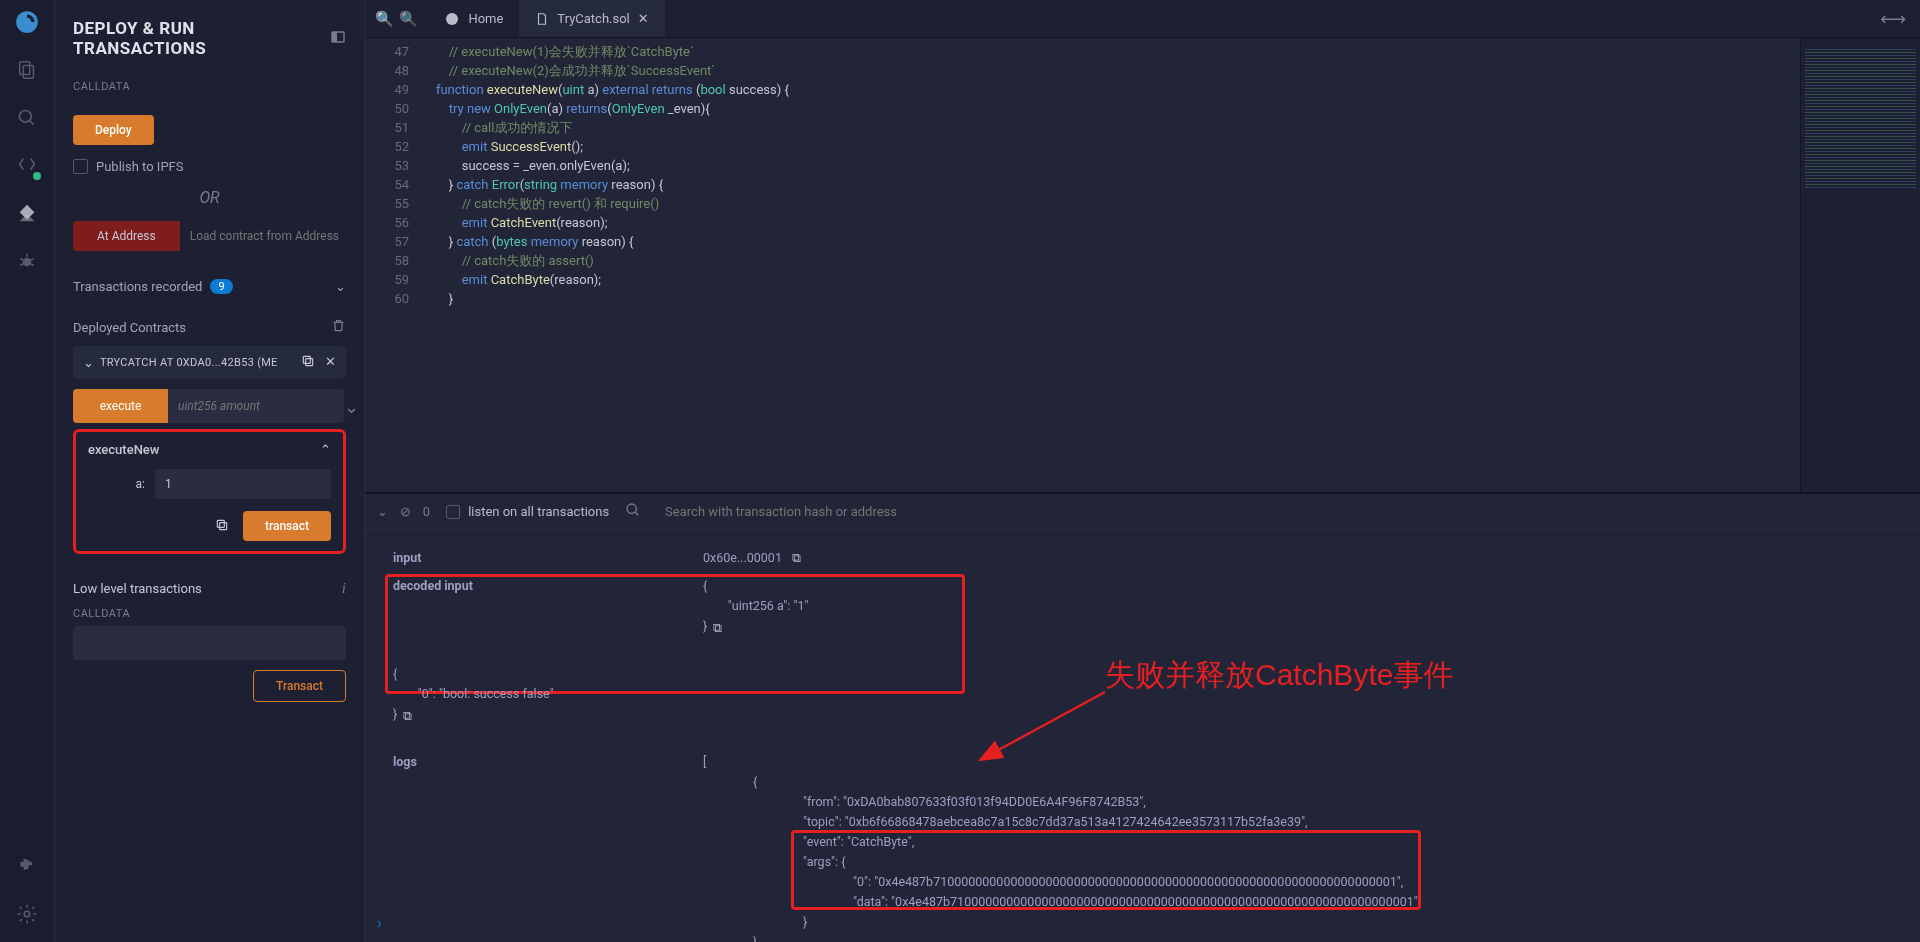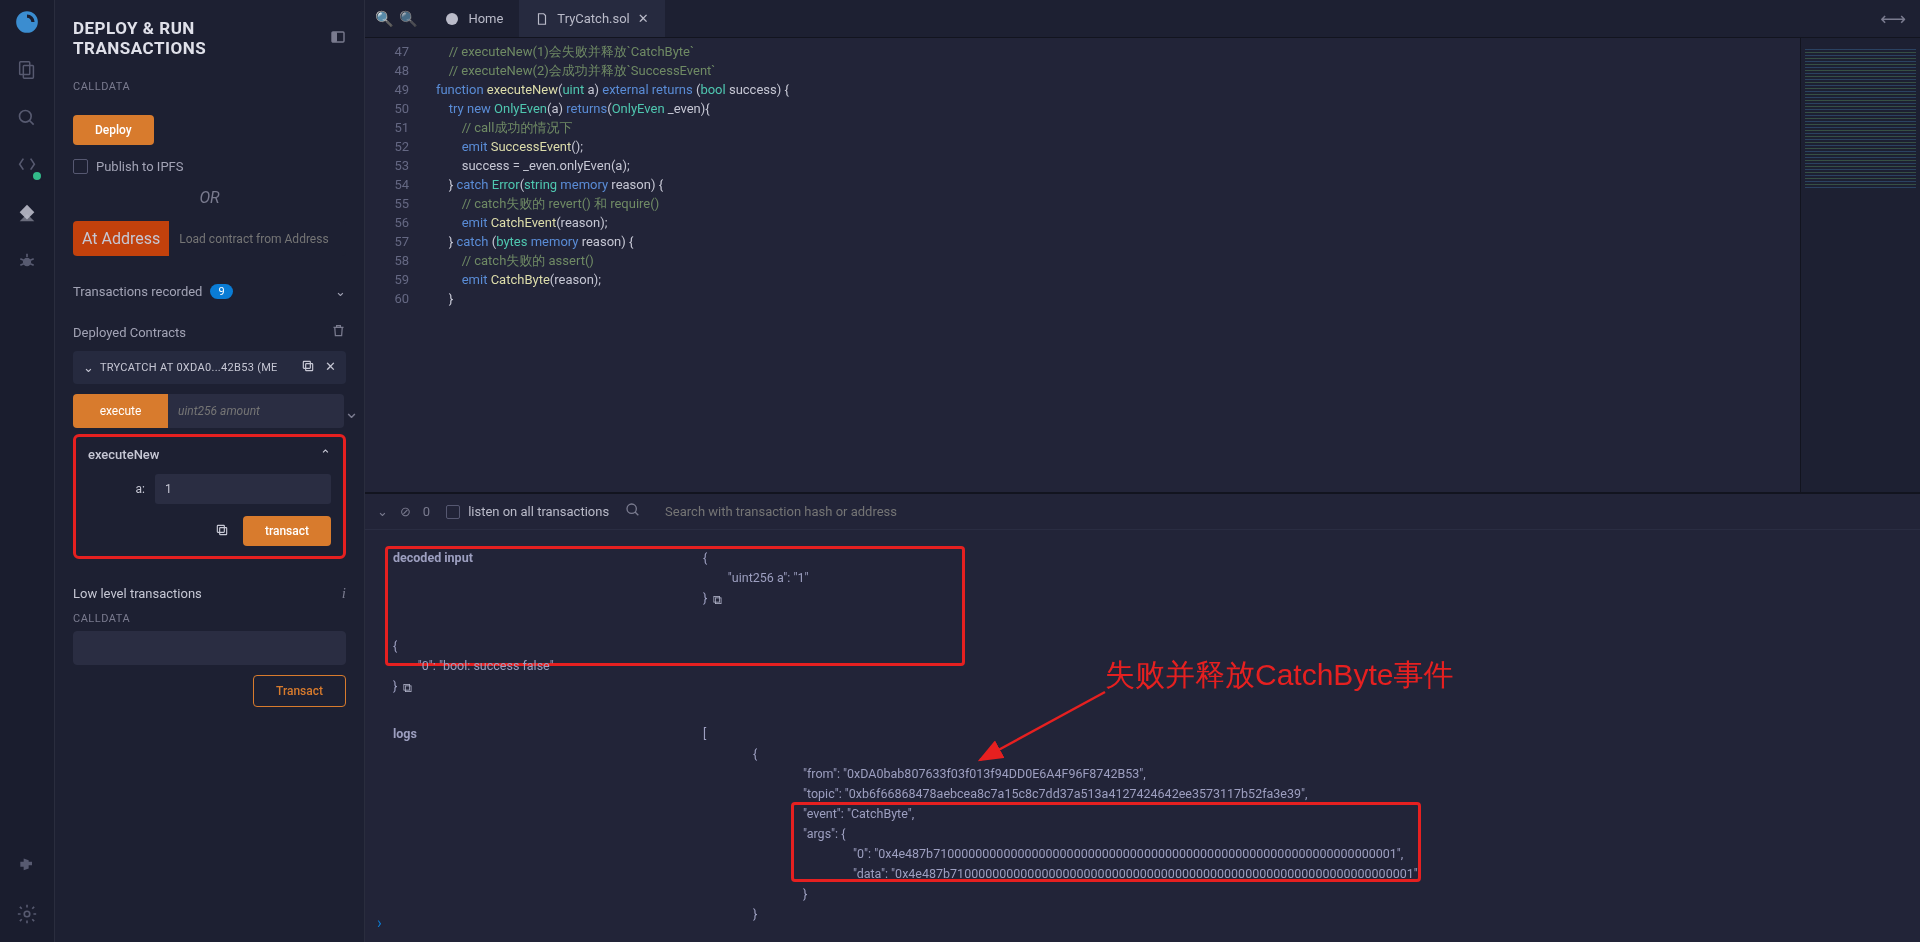--- a/index.html
+++ b/index.html
@@ -24,21 +24,21 @@
 
 .btn-orange { background: #d87b2d; color: #fff; border: none; border-radius: 4px; padding: 8px 22px; font-size: 12px; cursor: pointer; font-weight: 500; }
 .btn-orange.outline { background: transparent; border: 1px solid #d87b2d; color: #d87b2d; }
 
 .check-row { display: flex; align-items: center; gap: 8px; margin-top: 14px; }
 .check { width: 15px; height: 15px; border: 1.5px solid #565871; border-radius: 2px; }
 
 .or-row { text-align: center; color: #7a7b8f; font-size: 16px; margin: 14px 0; font-style: italic; }
 
 .addr-row { display: flex; gap: 0; }
-.addr-btn { background: #c2410c; color: #c6c7d4; border: none; border-radius: 4px 0 0 4px; padding: 8px 9px; font-size: 16px; white-space: nowrap; }
+.addr-btn { background: #7f1d1d; color: #c6c7d4; border: none; border-radius: 4px 0 0 4px; padding: 8px 24px; font-size: 12px; white-space: nowrap; }
 .addr-input { flex: 1; background: #1d2032; border: none; color: #7a7b8f; padding: 8px 10px; font-size: 12px; border-radius: 0 4px 4px 0; }
 
 .collapsible-row { display: flex; align-items: center; justify-content: space-between; padding: 14px 18px; cursor: pointer; }
 .collapsible-row .left { display: flex; align-items: center; gap: 8px; }
 .pill { background: #0a7cd5; color: #fff; border-radius: 10px; padding: 1px 8px; font-size: 11px; }
 
 .deployed-header { display: flex; align-items: center; justify-content: space-between; padding: 10px 18px 10px 18px; }
 .deployed-header .trash { color: #7a7b8f; cursor: pointer; }
 
 .contract-instance { padding: 0 18px; }
@@ -336,20 +336,24 @@
             <svg width="16" height="16" viewBox="0 0 24 24" fill="none" stroke="currentColor" stroke-width="2">
                 <circle cx="10" cy="10" r="7"></circle>
                 <line x1="20" y1="20" x2="15" y2="15"></line>
               </svg>
           </span>
           <input placeholder="Search with transaction hash or address" style="">
         </div>
       </div>
       <div class="term-body">
 
+        <div class="trow">
+          <div class="tkey">input</div>
+          <div class="tval"><span>0x60e...00001</span><span class="tcopy">⧉</span></div>
+        </div>
 
         <div style="position:relative;">
           <div class="red-box-1" style="position:absolute;left:-8px;top:2px;width:580px;height:120px;pointer-events:none;"></div>
           <div class="trow">
             <div class="tkey">decoded input</div>
             <div class="tval"><pre style="font-family:inherit;">{
         "uint256 a": "1"
 }</pre><span class="tcopy" style="position:relative;top:-18px;">⧉</span></div>
           </div>
           <div class="trow">

